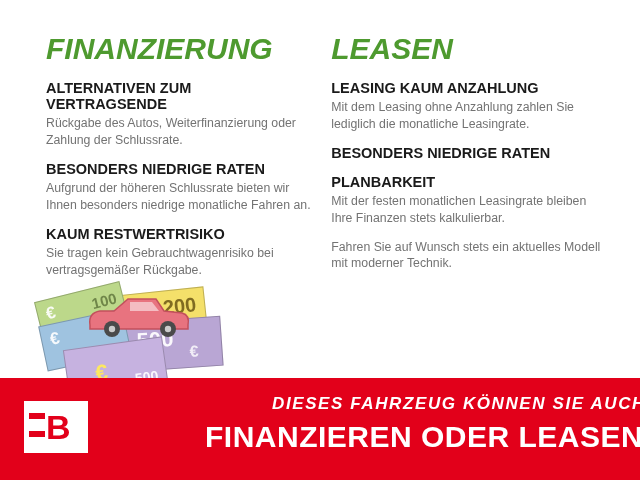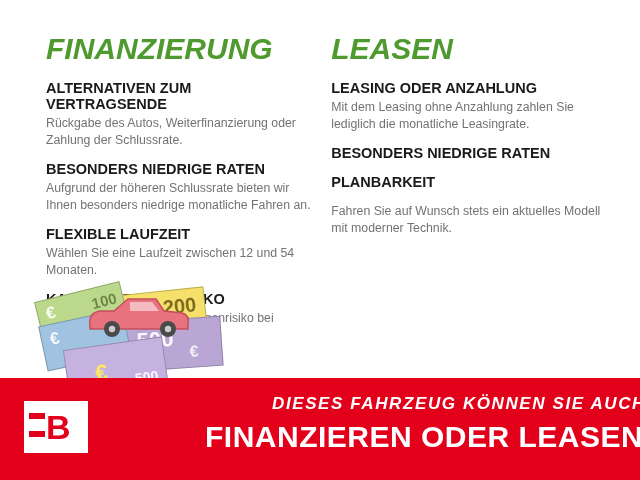--- a/index.html
+++ b/index.html
@@ -172,45 +172,42 @@
       <div class="block">
         <div class="block-head">ALTERNATIVEN ZUM VERTRAGSENDE</div>
         <div class="block-body">Rückgabe des Autos, Weiterfinanzierung oder Zahlung der Schlussrate.</div>
       </div>
 
       <div class="block">
         <div class="block-head">BESONDERS NIEDRIGE RATEN</div>
         <div class="block-body">Aufgrund der höheren Schlussrate bieten wir Ihnen besonders niedrige monatliche Fahren an.</div>
       </div>
 
-      <div class="block">
-        <div class="block-head">FLEXIBLE LAUFZEIT</div>
-        <div class="block-body">Wählen Sie eine Laufzeit zwischen 12 und 54 Monaten.</div>
-      </div>
 
       <div class="block">
         <div class="block-head">KAUM RESTWERTRISIKO</div>
         <div class="block-body">Sie tragen kein Gebrauchtwagenrisiko bei vertragsgemäßer Rückgabe.</div>
       </div>
     </div>
 
     <div class="col col-right">
       <div class="col-title">LEASEN</div>
 
       <div class="block">
-        <div class="block-head">LEASING ODER ANZAHLUNG</div>
+        <div class="block-head">LEASING KAUM ANZAHLUNG</div>
         <div class="block-body">Mit dem Leasing ohne Anzahlung zahlen Sie lediglich die monatliche Leasingrate.</div>
       </div>
 
       <div class="block">
         <div class="block-head">BESONDERS NIEDRIGE RATEN</div>
       </div>
 
       <div class="block">
         <div class="block-head">PLANBARKEIT</div>
+        <div class="block-body">Mit der festen monatlichen Leasingrate bleiben Ihre Finanzen stets kalkulierbar.</div>
       </div>
 
       <div class="block">
         <div class="block-body">Fahren Sie auf Wunsch stets ein aktuelles Modell mit moderner Technik.</div>
       </div>
     </div>
   </div>
 
   <div class="money">
 

